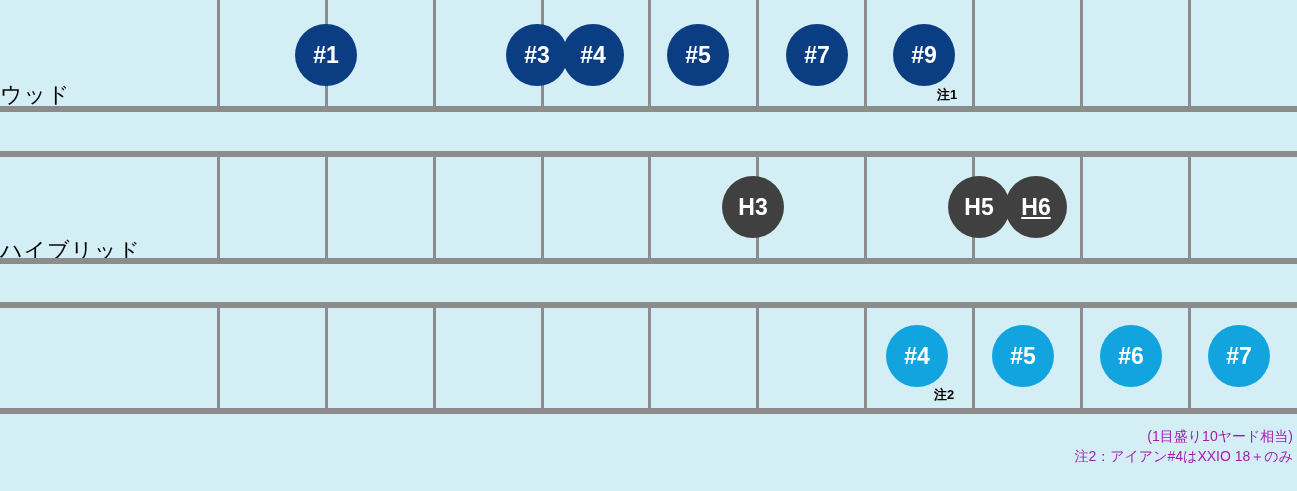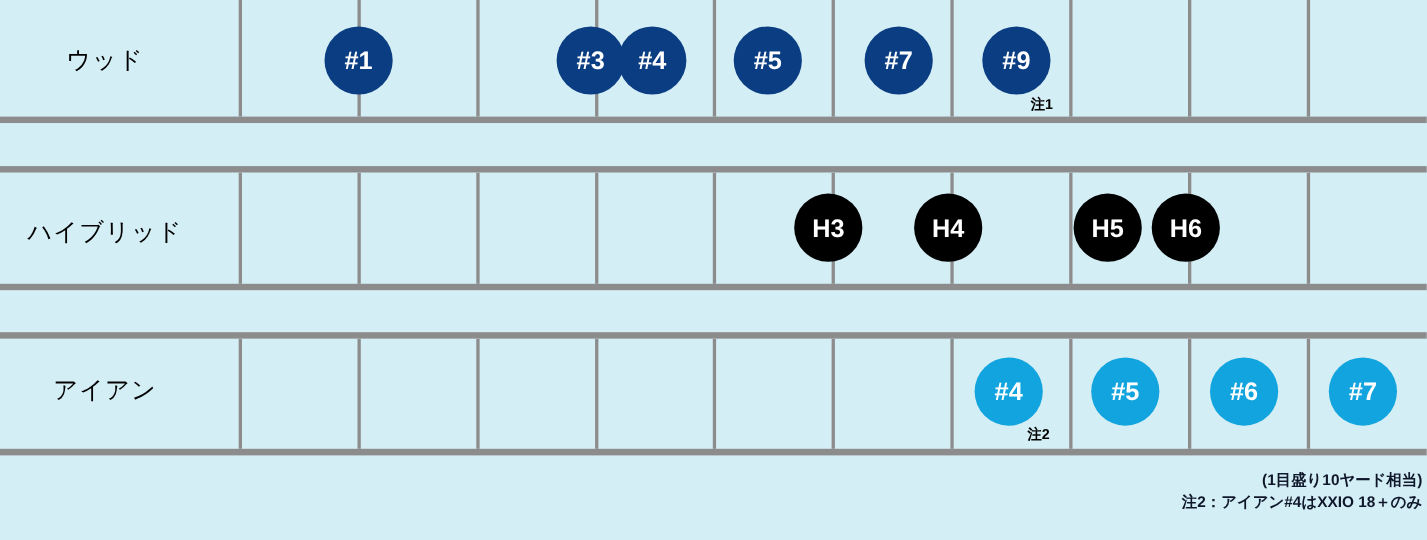--- a/index.html
+++ b/index.html
@@ -29,62 +29,63 @@
 
   
   .vline{
     position:absolute;width:3px;background:#8c8c8c;
   }
 
   
   .row-label{
     position:absolute;
     left:0;width:191px;
-    text-align:center;
+    text-align:left;
     color:#000;
     font-size:22px;
     font-weight:400;
     letter-spacing:1px;
     white-space:nowrap;
+    margin-top:40px;
   }
 
   
   .bubble{
     position:absolute;
     border-radius:50%;
     color:#ffffff;
     display:flex;
     align-items:center;
     justify-content:center;
     font-size:23px;
     font-weight:600;
     letter-spacing:0px;
     box-sizing:border-box;
   }
   .bubble.wood{ background:#0b3d82; }
-  .bubble.hybrid{ background:#000000; }
+  .bubble.hybrid{ background:#404040; }
   .bubble.iron{ background:#11a4de; }
 
   
   .note-mark{
     position:absolute;
     color:#000;
     font-size:13px;
     font-weight:700;
     white-space:nowrap;
   }
 
   
   .footnotes{
     position:absolute;
     right:4px;
     text-align:right;
-    color:#0f172a;
+    color:#a21caf;
     font-size:14px;
-    font-weight:700;
+    font-weight:400;
     line-height:20px;
     white-space:nowrap;
   }
   .footnotes div{ display:block; }
 </style>
 </head>
 <body>
 
 <div id="chart">
 
@@ -125,43 +126,41 @@
   <div class="vline" style="left:648px;top:157px;height:101px;"></div>
   <div class="vline" style="left:756px;top:157px;height:101px;"></div>
   <div class="vline" style="left:864px;top:157px;height:101px;"></div>
   <div class="vline" style="left:972px;top:157px;height:101px;"></div>
   <div class="vline" style="left:1080px;top:157px;height:101px;"></div>
   <div class="vline" style="left:1188px;top:157px;height:101px;"></div>
 
   <div class="row-label" style="top:196px;font-family:Liberation Serif, serif;">ハイブリッド</div>
 
   <div class="bubble hybrid" style="left:722px;top:176px;width:62px;height:62px;">H3</div>
-  <div class="bubble hybrid" style="left:831px;top:176px;width:62px;height:62px;">H4</div>
-  <div class="bubble hybrid" style="left:976px;top:176px;width:62px;height:62px;">H5</div>
-  <div class="bubble hybrid" style="left:1047px;top:176px;width:62px;height:62px;">H6</div>
+  <div class="bubble hybrid" style="left:948px;top:176px;width:62px;height:62px;">H5</div>
+  <div class="bubble hybrid" style="left:1005px;top:176px;width:62px;height:62px;text-decoration:underline;">H6</div>
 
   <div class="hbar" style="top:258px;"></div>
 
   <div class="row-band" style="top:264px;height:38px;"></div>
   <div class="hbar" style="top:302px;"></div>
 
   <div class="row-band" style="top:308px;height:100px;"></div>
 
   <div class="vline" style="left:217px;top:308px;height:100px;"></div>
   <div class="vline" style="left:325px;top:308px;height:100px;"></div>
   <div class="vline" style="left:433px;top:308px;height:100px;"></div>
   <div class="vline" style="left:541px;top:308px;height:100px;"></div>
   <div class="vline" style="left:648px;top:308px;height:100px;"></div>
   <div class="vline" style="left:756px;top:308px;height:100px;"></div>
   <div class="vline" style="left:864px;top:308px;height:100px;"></div>
   <div class="vline" style="left:972px;top:308px;height:100px;"></div>
   <div class="vline" style="left:1080px;top:308px;height:100px;"></div>
   <div class="vline" style="left:1188px;top:308px;height:100px;"></div>
 
-  <div class="row-label" style="top:340px;">アイアン</div>
 
   <div class="bubble iron" style="left:886px;top:325px;width:62px;height:62px;">#4</div>
   <div class="bubble iron" style="left:992px;top:325px;width:62px;height:62px;">#5</div>
   <div class="bubble iron" style="left:1100px;top:325px;width:62px;height:62px;">#6</div>
   <div class="bubble iron" style="left:1208px;top:325px;width:62px;height:62px;">#7</div>
   <div class="note-mark" style="left:934px;top:386px;">注2</div>
 
   <div class="hbar" style="top:408px;"></div>
 
   <div class="footnotes" style="top:426px;">

